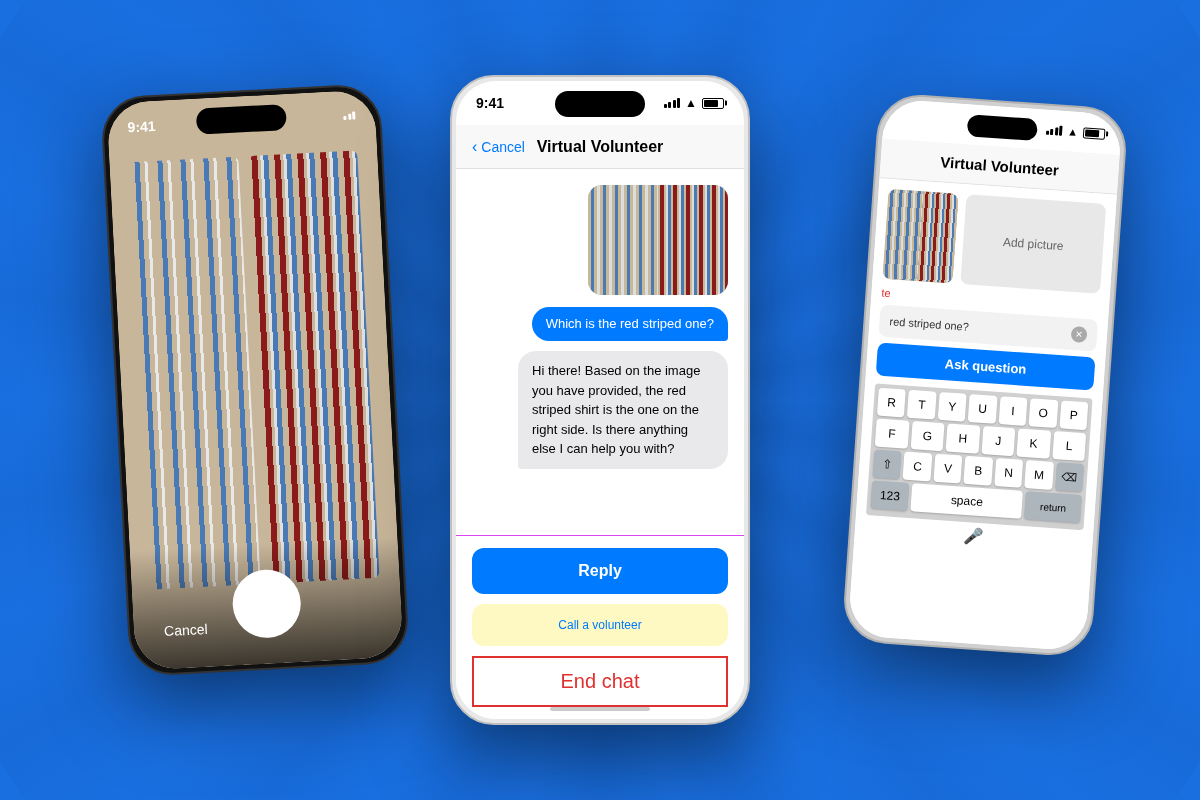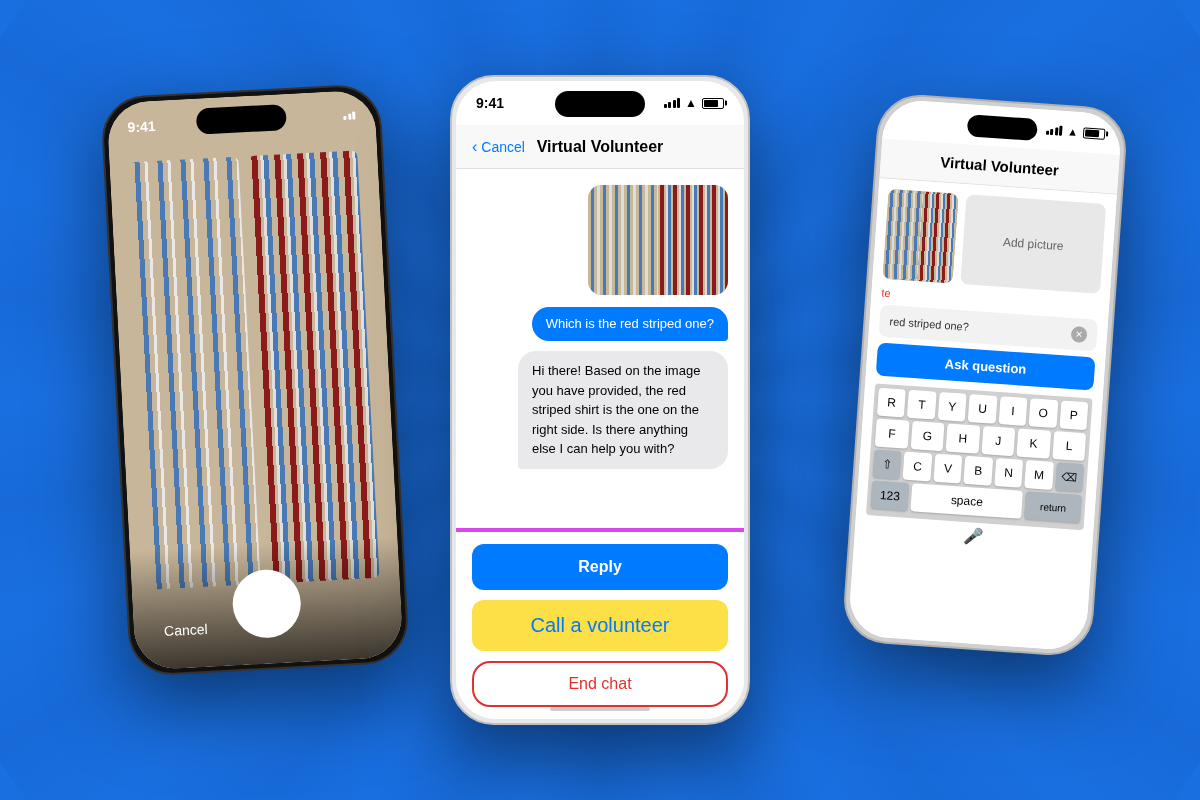--- a/index.html
+++ b/index.html
@@ -354,54 +354,54 @@
       line-height: 1.5;
     }
 
     
     .chat-actions {
       padding: 12px 16px;
       display: flex;
       flex-direction: column;
       gap: 10px;
       background: #fff;
-      border-top: 4px solid #d946ef;
+      border-top: 1px solid #d946ef;
     }
 
     .btn-reply {
       background: #007aff;
       color: white;
       border: none;
       border-radius: 12px;
       padding: 14px;
       font-size: 16px;
       font-weight: 600;
       cursor: pointer;
       width: 100%;
     }
 
     .btn-call {
-      background: #fde047;
+      background: #fef9c3;
       color: #007aff;
       border: none;
       border-radius: 12px;
       padding: 14px;
-      font-size: 20px;
+      font-size: 12px;
       font-weight: 500;
       cursor: pointer;
       width: 100%;
     }
 
     .btn-end {
       background: #fff;
       color: #e03030;
       border: 2px solid #e03030;
-      border-radius: 18px;
+      border-radius: 0;
       padding: 12px;
-      font-size: 16px;
+      font-size: 20px;
       font-weight: 500;
       cursor: pointer;
       width: 100%;
     }
 
     .home-indicator {
       position: absolute;
       bottom: 8px;
       left: 50%;
       transform: translateX(-50%);

